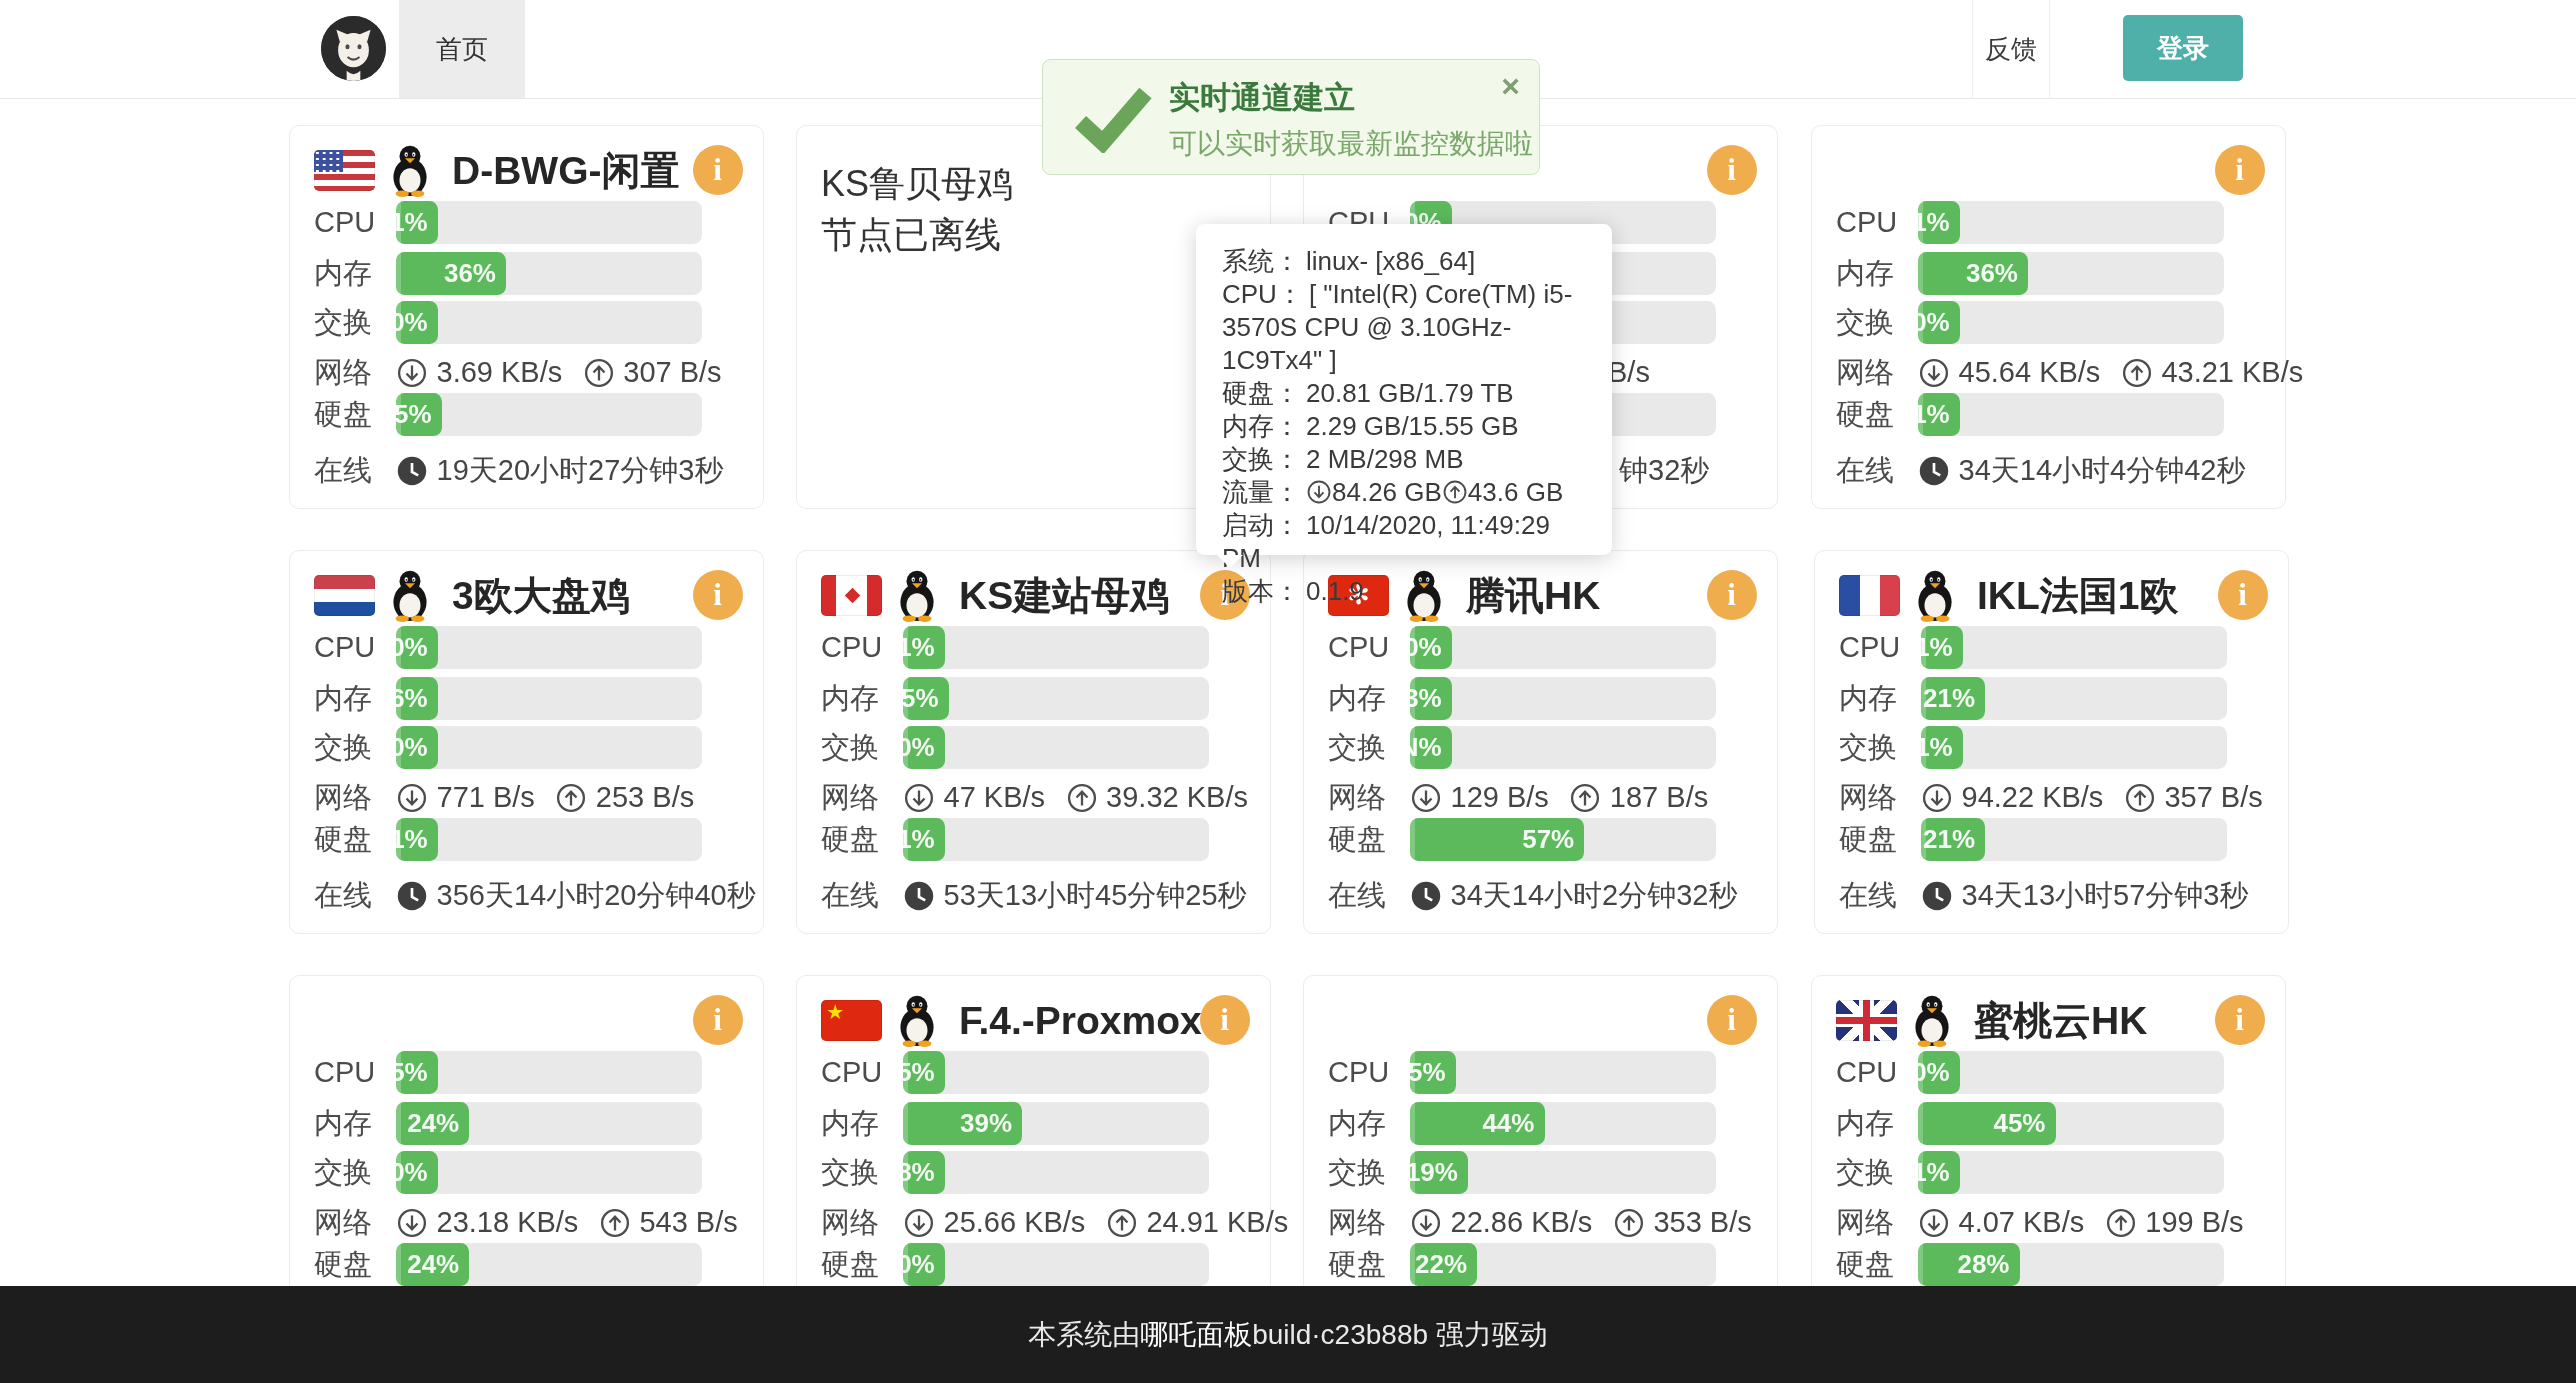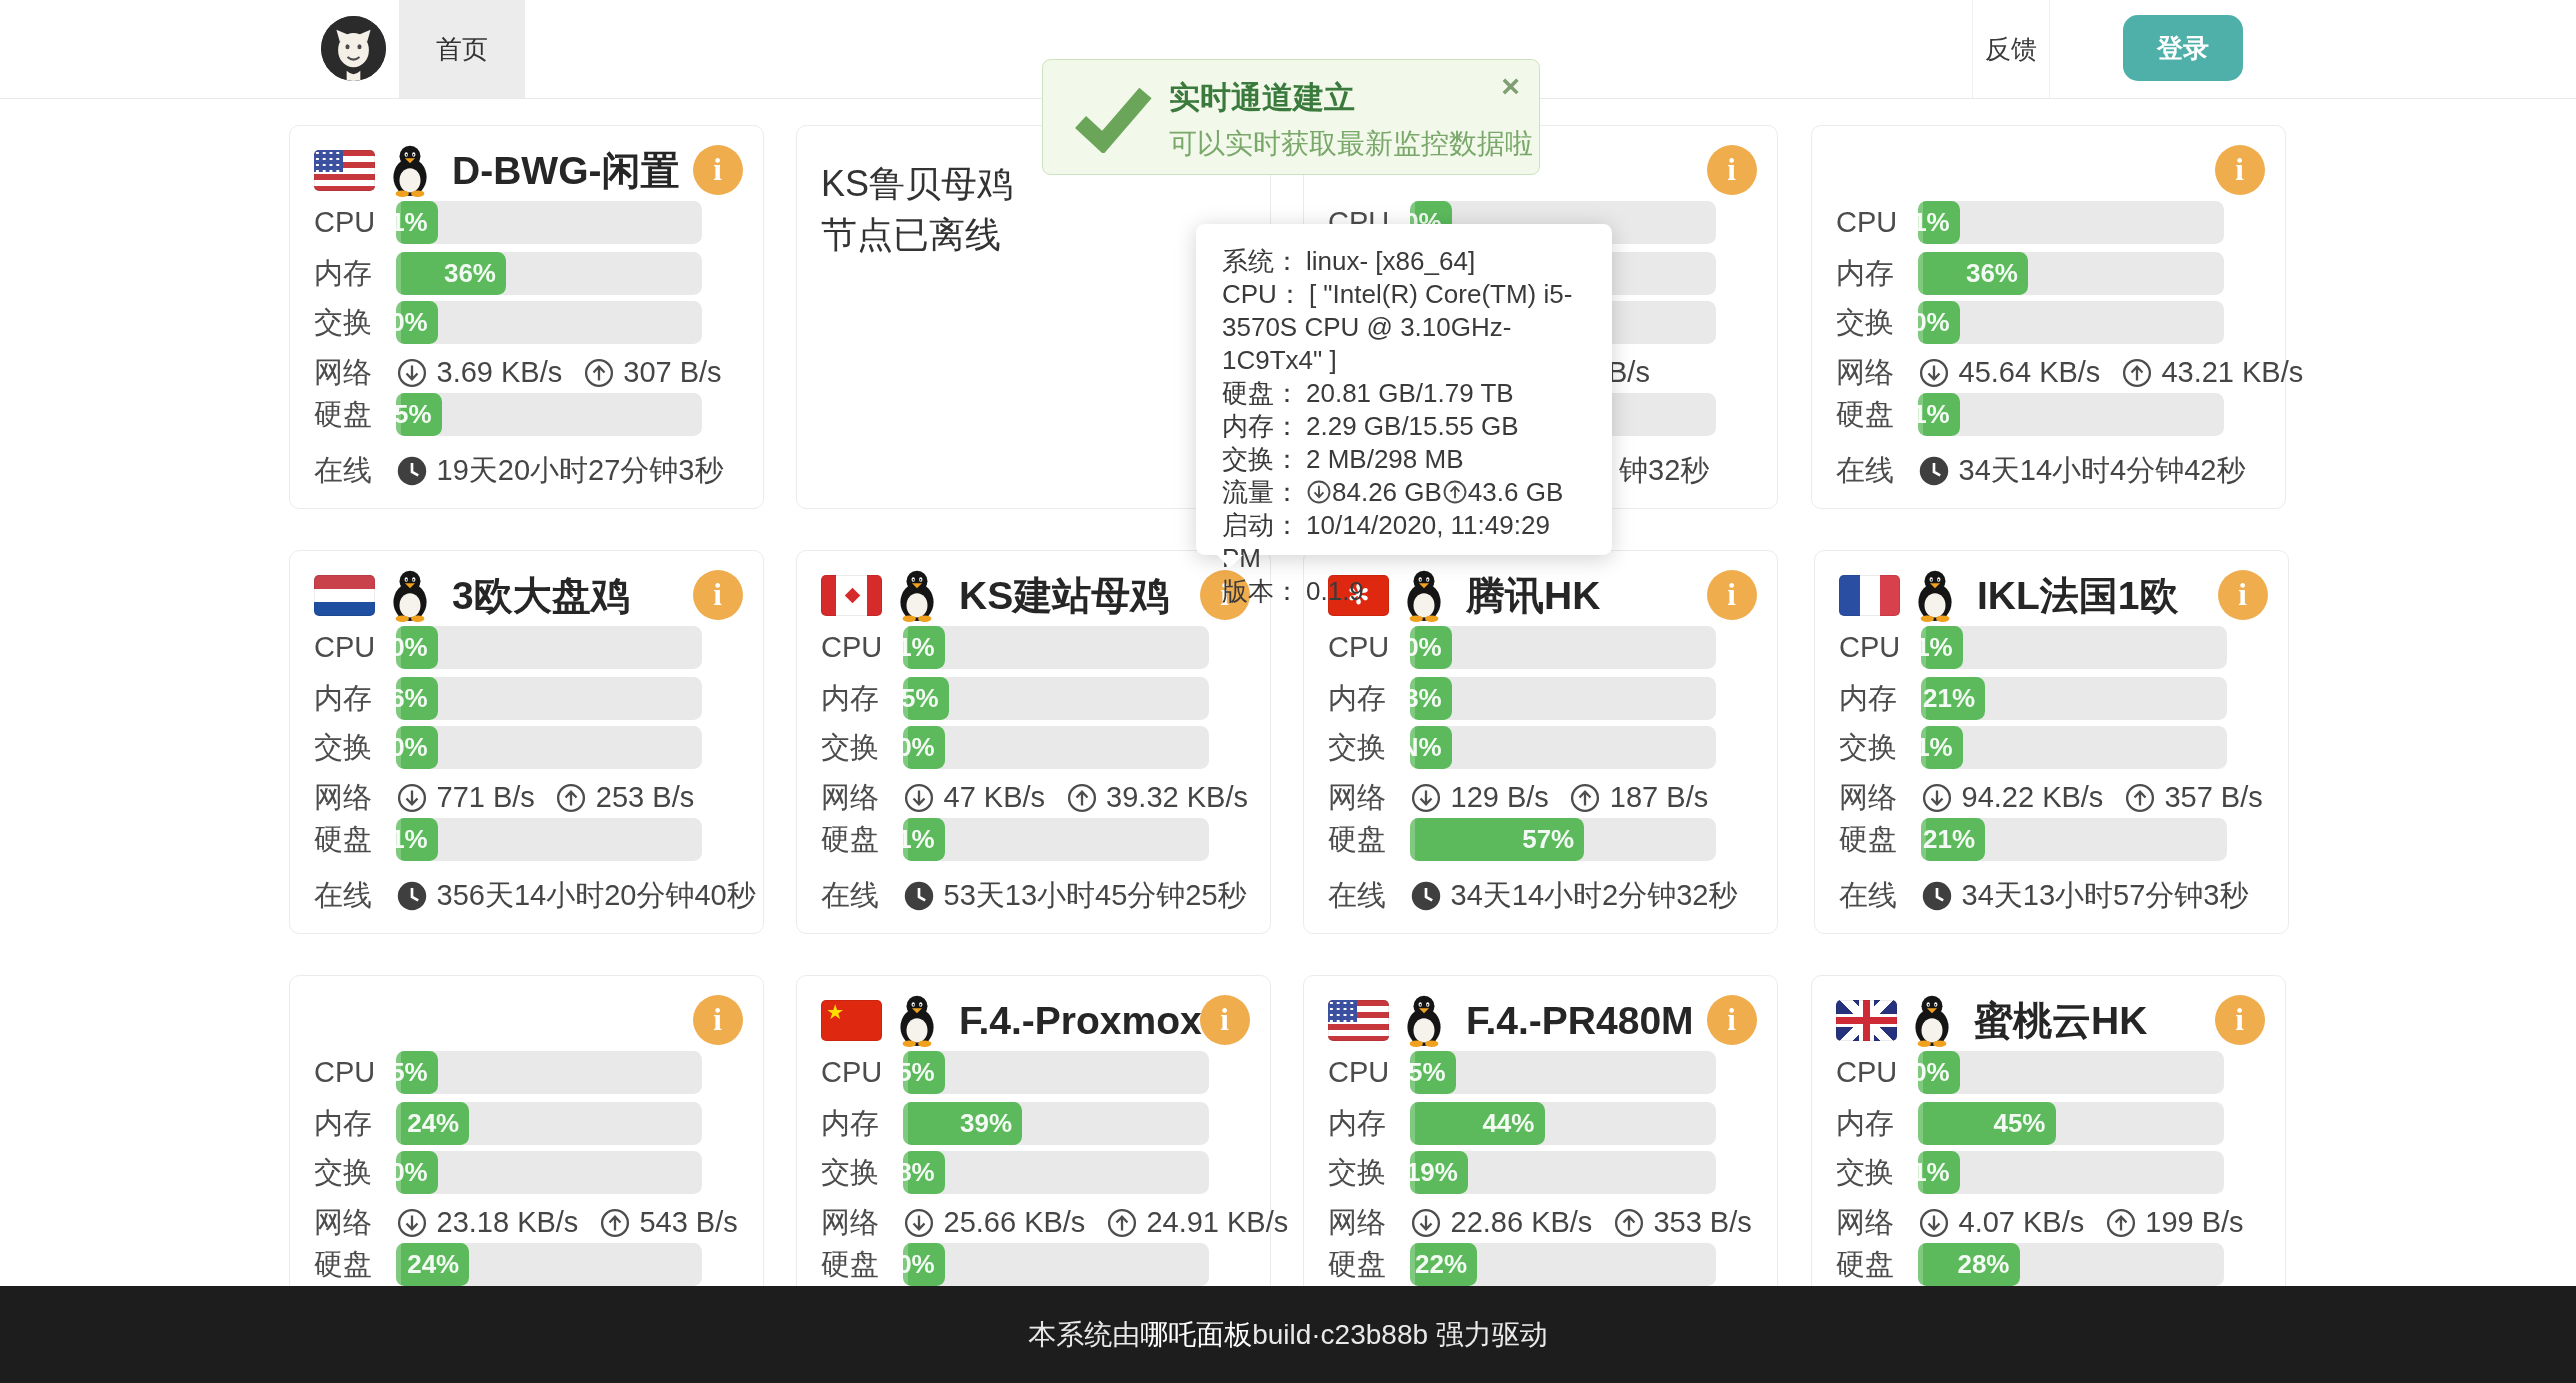--- a/index.html
+++ b/index.html
@@ -8,21 +8,21 @@
   .header{position:absolute;left:0;top:0;width:2576px;height:98px;background:#fff;
     border-bottom:1.7px solid #e8e8e8;z-index:10;}
   .logo{position:absolute;left:321px;top:16px;width:65px;height:65px;border-radius:50%;
     background:#2b2b2b;overflow:hidden;cursor:pointer;}
   .home-tab{position:absolute;left:399px;top:0;width:126px;height:98px;background:#ececec;
     display:flex;align-items:center;justify-content:center;font-size:26px;color:#333;cursor:pointer;}
   .feedback{position:absolute;left:1972px;top:0;width:76px;height:98px;border-left:0.9px solid #efefef;
     border-right:0.9px solid #efefef;display:flex;align-items:center;justify-content:center;
     font-size:26px;color:#3a3a3a;cursor:pointer;}
   .login-btn{position:absolute;left:2123px;top:15.4px;width:120px;height:66px;border:none;
-    background:var(--teal,#4fafa9);color:#fff;font-size:26px;font-weight:bold;border-radius:15px;
+    background:var(--teal,#4fafa9);color:#fff;font-size:26px;font-weight:bold;border-radius:5px;
     cursor:pointer;font-family:inherit;}
   
   .card{position:absolute;width:475px;height:384px;background:#fff;border:1.7px solid #ebebeb;
     border-radius:10.2px;box-sizing:border-box;}
   .card-head{position:absolute;left:24px;top:17px;height:55px;display:flex;align-items:center;}
   .flag{width:61px;height:41px;border-radius:5.1px;display:inline-block;position:relative;
     overflow:hidden;box-shadow:0 0 0 0.9px rgba(0,0,0,.08) inset;flex:0 0 auto;}
   .tux{width:46px;height:53px;margin-left:12px;flex:0 0 auto;}
   .card-name{margin-left:19px;font-size:39px;font-weight:bold;color:#262626;white-space:nowrap;}
   .info-ic{position:absolute;right:20.5px;top:19px;width:50px;height:50px;border-radius:50%;
@@ -715,36 +715,20 @@
           <div class="fill" style="width: 13.7%;">
             <span>10%</span>
           </div>
         </div>
       </div>
       <div class="row" style="top: 323px;">
         <div class="row-label">在线</div>
       </div>
     </div>
     <div class="card" style="left: 1303px; top: 975px;">
-      <div class="card-head">
-        <span class="flag us"></span>
-        <svg class="tux" viewBox="0 0 40 48">
-    <ellipse cx="20" cy="30" rx="15" ry="17" fill="#151515"></ellipse>
-    <circle cx="20" cy="11" r="9.5" fill="#151515"></circle>
-    <ellipse cx="20" cy="33" rx="9.5" ry="11" fill="#f6f3ec"></ellipse>
-    <ellipse cx="16.6" cy="9.5" rx="1.5" ry="2" fill="#fff"></ellipse>
-    <ellipse cx="23.4" cy="9.5" rx="1.5" ry="2" fill="#fff"></ellipse>
-    <circle cx="16.8" cy="9.8" r=".8" fill="#111"></circle>
-    <circle cx="23.2" cy="9.8" r=".8" fill="#111"></circle>
-    <polygon points="15.5,13 24.5,13 20,17.5" fill="#f0a11e"></polygon>
-    <ellipse cx="13" cy="45" rx="6" ry="3" fill="#f0a11e"></ellipse>
-    <ellipse cx="27" cy="45" rx="6" ry="3" fill="#f0a11e"></ellipse>
-  </svg>
-        <span class="card-name">F.4.-PR480M</span>
-      </div>
       <div class="info-ic">i</div>
       <div class="row" style="top: 75px;">
         <div class="row-label">CPU</div>
         <div class="track">
           <div class="fill" style="width: 15%;">
             <span>15%</span>
           </div>
         </div>
       </div>
       <div class="row" style="top: 126px;">

